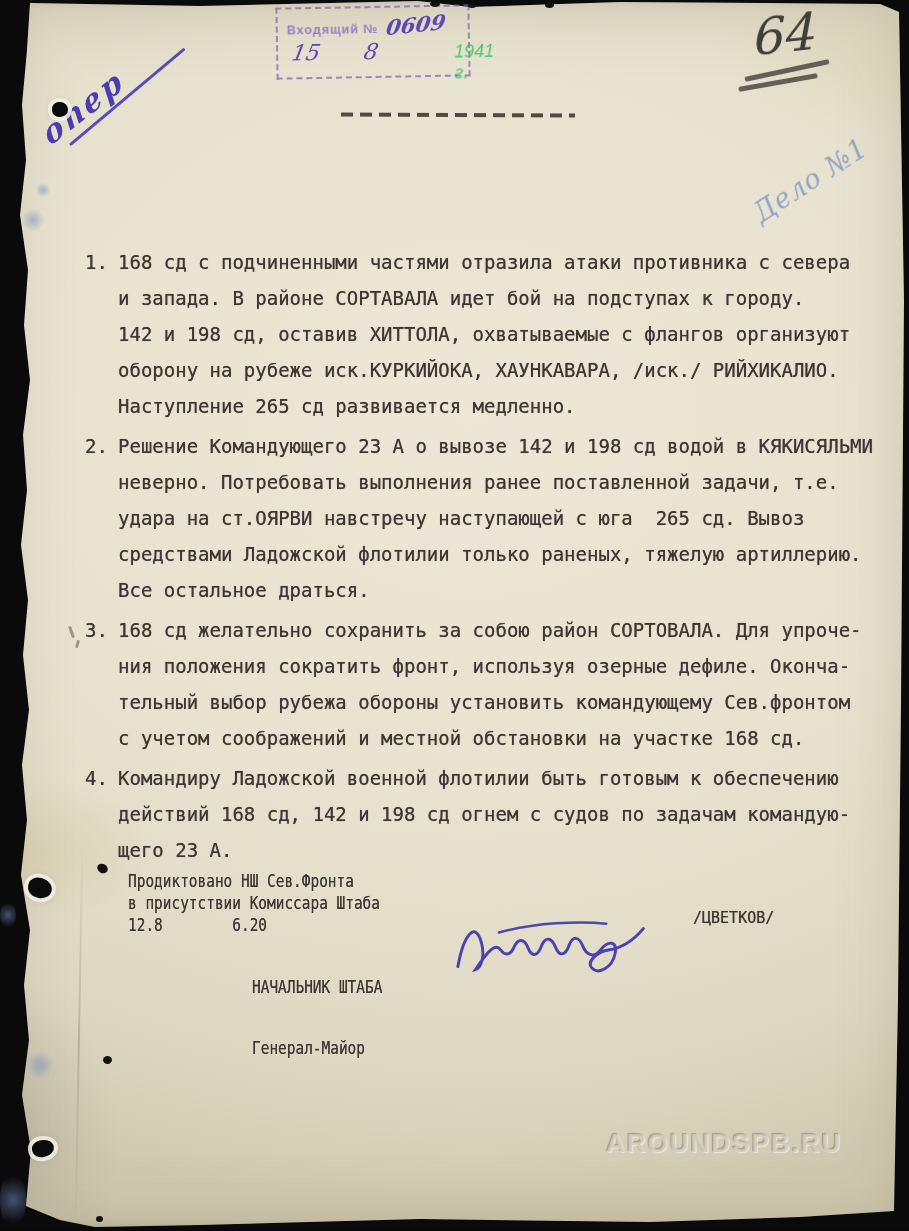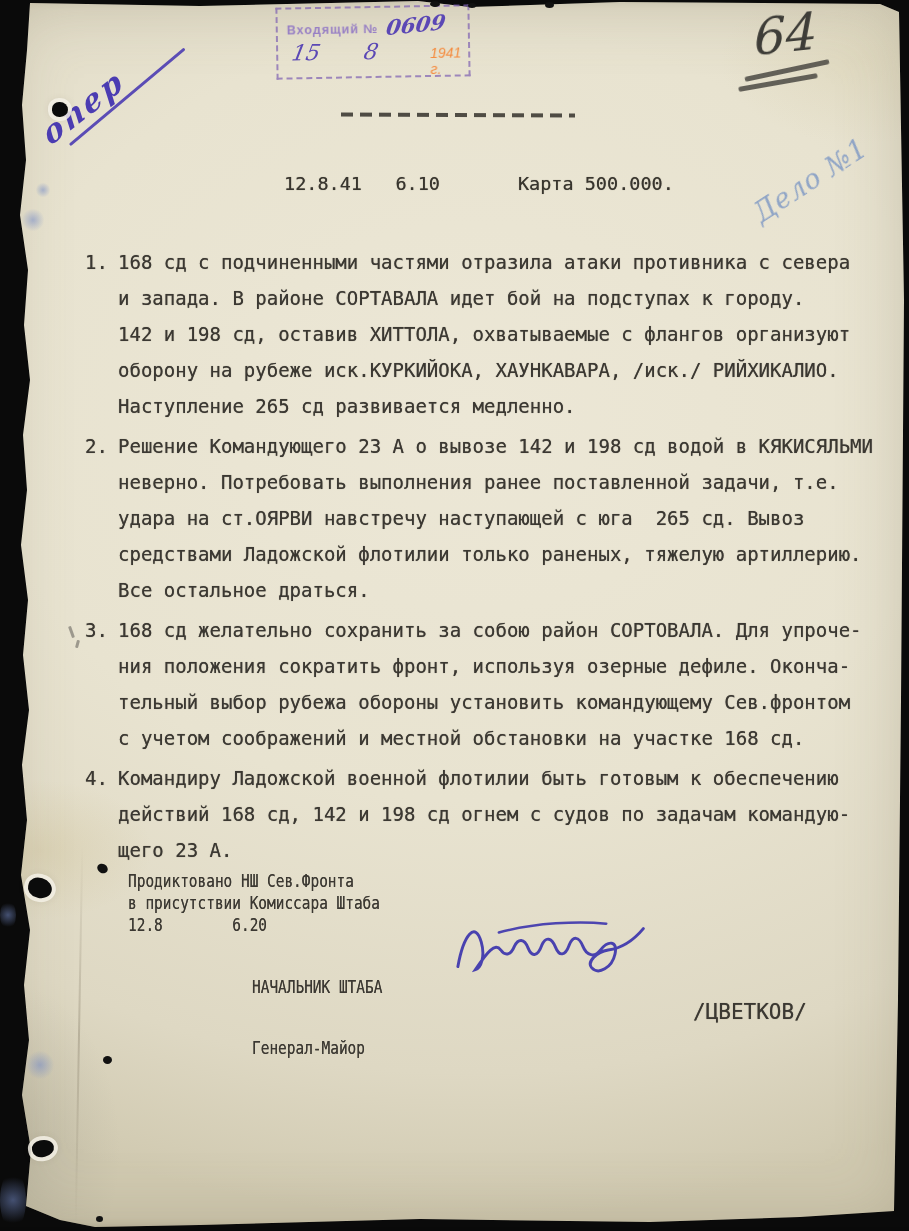--- a/index.html
+++ b/index.html
@@ -40,35 +40,35 @@
   .para { position:relative; margin-bottom:4px; }
   .pnum { position:absolute; left:-33px; top:0; font-size:19px; line-height:36px; }
   .pline { font-size:19px; line-height:36px; white-space:pre; }
   
   #dictated { position:absolute; left:128px; top:870px; transform:scaleX(0.78);
               transform-origin:left top; }
   .dline { font-size:18.5px; line-height:22px; white-space:pre; }
   #chief-block { position:absolute; left:252px; top:938px; transform:scaleX(0.78);
               transform-origin:left top; }
   #chief-block div { font-size:18.5px; line-height:22.5px; white-space:pre; }
-  #signatory { position:absolute; left:693px; top:1000px; font-size:21px; }
+  #signatory { position:absolute; left:693px; top:909px; font-size:15px; }
   
   #stamp { position:absolute; left:276px; top:6px; width:194px; height:72px;
            border:2px dashed rgba(126,96,178,0.70); transform:rotate(-1deg);
            font-family:"Liberation Sans", sans-serif; }
   .stamp-row1 { display:flex; align-items:baseline; gap:8px; margin:5px 0 0 9px; }
   .stamp-label { font-size:12.5px; font-weight:bold; letter-spacing:1px; color:#8a6fc4;
            opacity:.85; filter:blur(0.3px); }
   .stamp-number { font-family:"DejaVu Serif", serif; font-style:italic; font-size:21px;
            font-weight:bold; color:#5b48b5; transform:skewX(-14deg) rotate(-5deg); }
   .stamp-row2 { display:flex; align-items:baseline; margin:1px 10px 0 14px; gap:4px; }
   .stamp-day, .stamp-month { font-family:"DejaVu Serif", serif; font-style:italic;
            font-size:22px; color:#5b48b5; transform:skewX(-12deg); }
   .stamp-month { margin-left:40px; }
-  .stamp-year { font-size:14px; color:#f97316; margin-left:48px; opacity:.8;
+  .stamp-year { font-size:18px; color:#22c55e; margin-left:72px; opacity:.8;
            filter:blur(0.3px); font-style:italic; }
   
   #page-num { position:absolute; left:754px; top:6px; font-family:"DejaVu Serif", serif;
            font-style:italic; font-size:50px; color:#3e3d38; transform:rotate(-6deg) skewX(-6deg);
            filter:blur(0.3px); }
   .pencil-stroke { position:absolute; background:#4c4a44; filter:blur(0.6px); opacity:.85;
            border-radius:2px; }
   
   #oper-note { position:absolute; left:46px; top:118px; transform:rotate(-38deg);
            transform-origin:left center; color:#4b3cb2; }
@@ -117,39 +117,39 @@
   <div class="pencil-stroke" style="left:744px; top:68px; width:86px; height:5px; transform:rotate(-12deg);"></div>
   <div class="pencil-stroke" style="left:738px; top:80px; width:80px; height:5px; transform:rotate(-10deg);"></div>
 
   <div id="oper-note">
     <span class="word">опер</span>
     <div id="oper-flourish"></div>
   </div>
   <div id="delo-note">Дело №1</div>
 
   <div id="title-dashes"></div>
-  <div id="dateline" class="typed">12.8.41   6.10       Карта 500.000.</div>
 
   <div id="body-paragraphs" class="typed"><div class="para"><span class="pnum">1.</span><div class="pline">168 сд с подчиненными частями отразила атаки противника с севера</div><div class="pline">и запада. В районе СОРТАВАЛА идет бой на подступах к городу.</div><div class="pline">142 и 198 сд, оставив ХИТТОЛА, охватываемые с флангов организуют</div><div class="pline">оборону на рубеже иск.КУРКИЙОКА, ХАУНКАВАРА, /иск./ РИЙХИКАЛИО.</div><div class="pline">Наступление 265 сд развивается медленно.</div></div><div class="para"><span class="pnum">2.</span><div class="pline">Решение Командующего 23 А о вывозе 142 и 198 сд водой в КЯКИСЯЛЬМИ</div><div class="pline">неверно. Потребовать выполнения ранее поставленной задачи, т.е.</div><div class="pline">удара на ст.ОЯРВИ навстречу наступающей с юга  265 сд. Вывоз</div><div class="pline">средствами Ладожской флотилии только раненых, тяжелую артиллерию.</div><div class="pline">Все остальное драться.</div></div><div class="para"><span class="pnum">3.</span><div class="pline">168 сд желательно сохранить за собою район СОРТОВАЛА. Для упроче-</div><div class="pline">ния положения сократить фронт, используя озерные дефиле. Оконча-</div><div class="pline">тельный выбор рубежа обороны установить командующему Сев.фронтом</div><div class="pline">с учетом соображений и местной обстановки на участке 168 сд.</div></div><div class="para"><span class="pnum">4.</span><div class="pline">Командиру Ладожской военной флотилии быть готовым к обеспечению</div><div class="pline">действий 168 сд, 142 и 198 сд огнем с судов по задачам командую-</div><div class="pline">щего 23 А.</div></div></div>
 
   <div id="dictated" class="typed"><div class="dline">Продиктовано НШ Сев.Фронта</div><div class="dline">в присутствии Комиссара Штаба</div><div class="dline">12.8        6.20</div></div>
   <div id="chief-block" class="typed">
     <div>НАЧАЛЬНИК ШТАБА</div>
     <div>Генерал-Майор</div>
   </div>
 
   <svg id="signature-svg" viewBox="0 0 210 80">
     <path d="M6,55 C12,22 24,8 30,30 C34,44 30,56 24,58 C36,40 44,30 50,38 C54,44 60,44 64,34
              C68,26 74,26 78,36 C82,46 88,44 92,33 C96,24 102,25 106,35 C110,45 116,44 120,33
              C124,23 130,24 134,34 C138,44 146,46 152,38 C160,28 170,28 167,42 C164,56 150,64 143,56
              C138,50 148,40 160,38 C174,36 186,28 196,16" stroke="#3c34ad" fill="none" stroke-width="3" stroke-linecap="round" opacity="0.92"></path>
     <path d="M48,20 C85,10 130,8 158,11" stroke="#3c34ad" fill="none" stroke-width="2.6" stroke-linecap="round" opacity="0.9"></path>
   </svg>
   <div id="signatory" class="typed">/ЦВЕТКОВ/</div>
 
+  <div id="watermark">AROUNDSPB.RU</div>
 
   <div class="hole" style="left:52px;  top:102px;  width:16px; height:15px;"></div>
   <div class="hole" style="left:28px;  top:878px;  width:24px; height:20px; transform:rotate(15deg);"></div>
   <div class="speck" style="left:97px;  top:864px;  width:11px; height:9px; transform:rotate(30deg);"></div>
   <div class="hole" style="left:32px;  top:1140px; width:22px; height:17px; transform:rotate(-12deg);"></div>
   <div class="speck" style="left:103px; top:1056px; width:9px;  height:8px;"></div>
   <div class="speck" style="left:430px; top:1px;   width:10px; height:6px;"></div>
   <div class="speck" style="left:468px; top:3px;   width:8px;  height:5px;"></div>
   <div class="speck" style="left:545px; top:2px;   width:9px;  height:6px;"></div>
   <div class="speck" style="left:96px;  top:1216px; width:7px;  height:6px;"></div>

